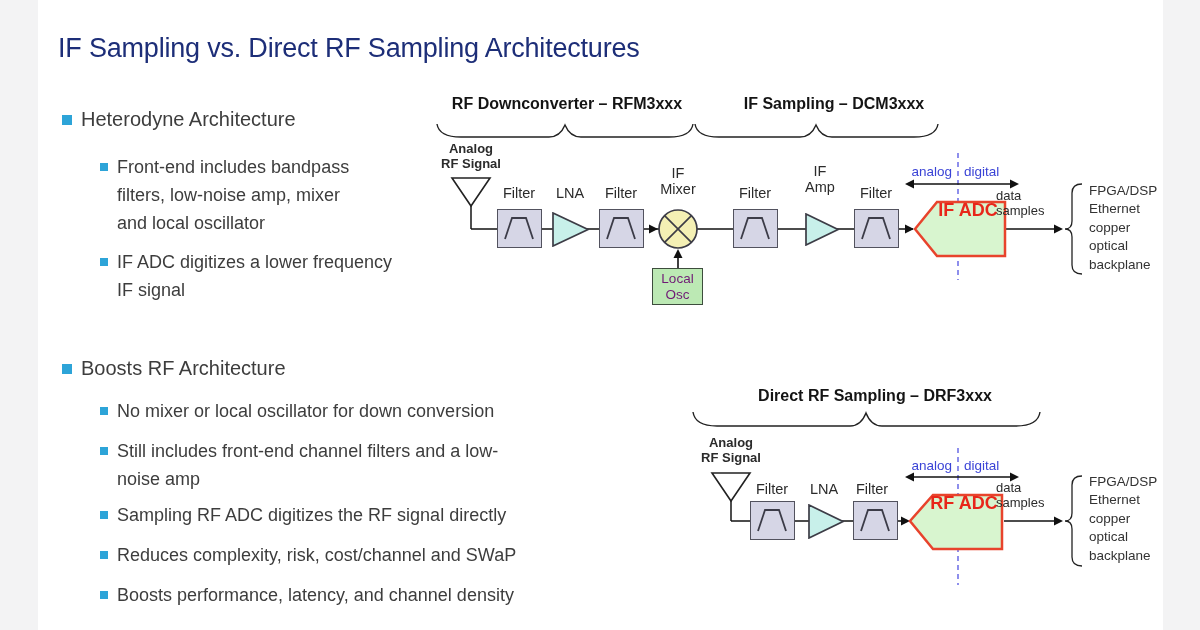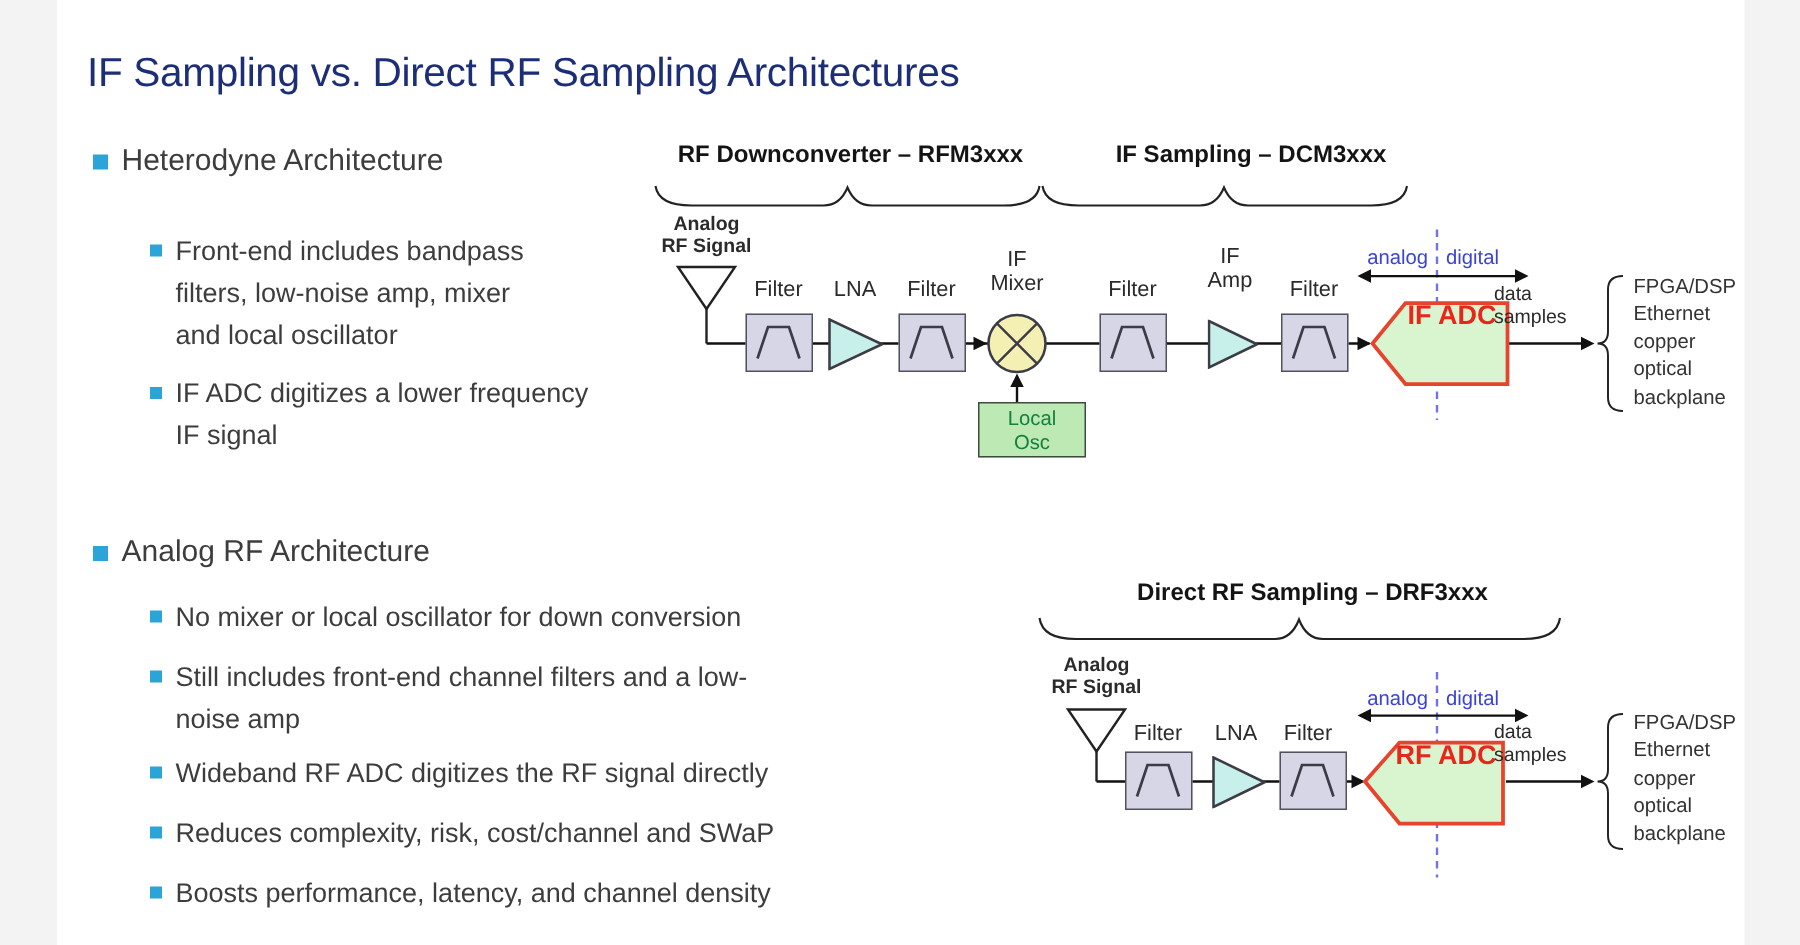--- a/index.html
+++ b/index.html
@@ -27,23 +27,23 @@
 
   
   .dg-header{font-size:16px;font-weight:bold;color:#141414;text-align:center;white-space:nowrap;}
   .blk-label{font-size:14.5px;color:#2b2b2b;text-align:center;line-height:15.5px;}
   .sm-label{font-size:13px;color:#2b2b2b;text-align:center;line-height:15px;font-weight:600;}
   .filter-box{
     width:45px;height:39px;box-sizing:border-box;border:1.5px solid #52525e;
     background:#d6d6e6;
   }
   .osc-box{
-    width:72px;height:37px;box-sizing:border-box;border:1.5px solid #3d4d3d;
+    width:51px;height:37px;box-sizing:border-box;border:1.5px solid #3d4d3d;
     background:#bce9b4;display:flex;align-items:center;justify-content:center;
-    font-size:13.5px;line-height:15.5px;color:#15803d;text-align:center;
+    font-size:13.5px;line-height:15.5px;color:#701a75;text-align:center;
   }
   .adc{display:flex;justify-content:center;}
   .adc svg{position:absolute;left:0;top:0;}
   .adc .adc-label{position:relative;margin-left:16px;font-size:18px;font-weight:bold;color:#e8261a;}
   .ad-label{font-size:13.5px;color:#3a43d6;}
   .ad-right{text-align:right;}
   .datasamples{font-size:13px;color:#2b2b2b;text-align:left;line-height:15px;}
   .outputs{font-size:13.5px;color:#333;line-height:18.4px;}
   svg{display:block;}
 </style>
@@ -91,52 +91,52 @@
     <path d="M907,477 H1017" stroke="#111" stroke-width="1.5"></path>
     <polygon points="905,477 914,472.5 914,481.5" fill="#111"></polygon>
     <polygon points="1019,477 1010,472.5 1010,481.5" fill="#111"></polygon>
     <path d="M1004,521 H1060" stroke="#111" stroke-width="1.6"></path>
     <polygon points="1063,521 1054,516.5 1054,525.5" fill="#111"></polygon>
     <path d="M1082,476 Q1072,476 1072,485 L1072,513 Q1072,521 1065,521 Q1072,521 1072,529 L1072,557 Q1072,566 1082,566" fill="none" stroke="#222" stroke-width="1.3"></path>
   </svg>
 
   <div class="abs slide-title">IF Sampling vs. Direct RF Sampling Architectures</div>
 
-  <div class="abs bullet-l1" style="top:96px">
+  <div class="abs bullet-l1" style="top:108px">
     <span class="sq"></span>
     <span>Heterodyne Architecture</span>
   </div>
   <div class="abs bullet-l2" style="top:153px">
     <span class="sq"></span>
     <span class="pre">Front-end includes bandpass
 filters, low-noise amp, mixer
 and local oscillator</span>
   </div>
   <div class="abs bullet-l2" style="top:248px">
     <span class="sq"></span>
     <span class="pre">IF ADC digitizes a lower frequency
 IF signal</span>
   </div>
 
   <div class="abs bullet-l1" style="top:357px">
     <span class="sq"></span>
-    <span>Analog RF Architecture</span>
+    <span>Boosts RF Architecture</span>
   </div>
   <div class="abs bullet-l2" style="top:397px">
     <span class="sq"></span>
     <span class="pre">No mixer or local oscillator for down conversion</span>
   </div>
   <div class="abs bullet-l2" style="top:437px">
     <span class="sq"></span>
     <span class="pre">Still includes front-end channel filters and a low-
 noise amp</span>
   </div>
   <div class="abs bullet-l2" style="top:501px">
     <span class="sq"></span>
-    <span class="pre">Wideband RF ADC digitizes the RF signal directly</span>
+    <span class="pre">Sampling RF ADC digitizes the RF signal directly</span>
   </div>
   <div class="abs bullet-l2" style="top:541px">
     <span class="sq"></span>
     <span class="pre">Reduces complexity, risk, cost/channel and SWaP</span>
   </div>
   <div class="abs bullet-l2" style="top:581px">
     <span class="sq"></span>
     <span class="pre">Boosts performance, latency, and channel density</span>
   </div>
 

